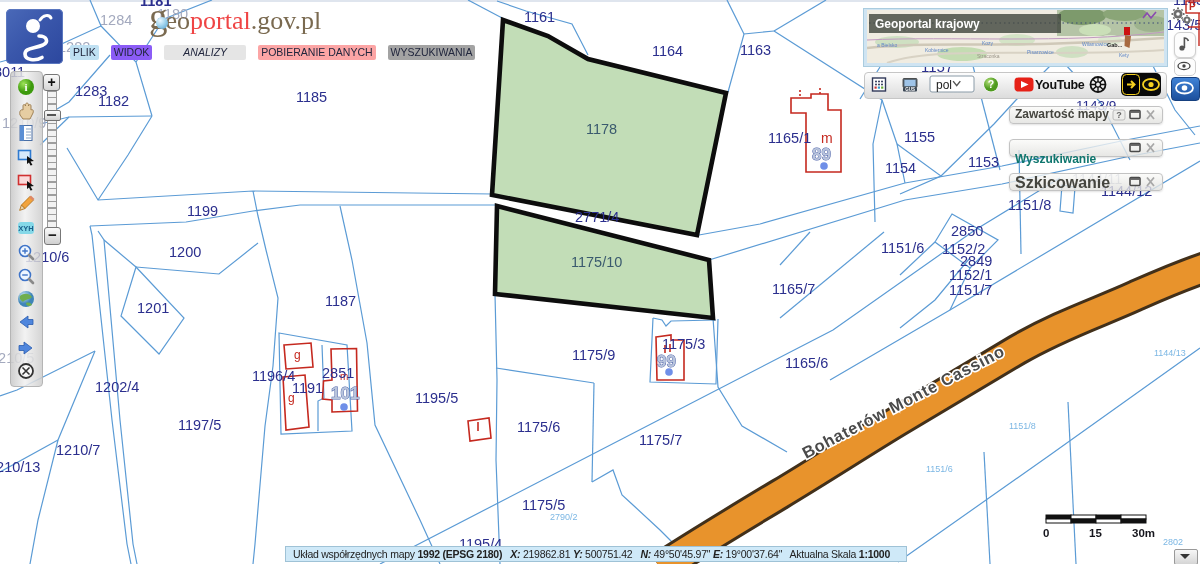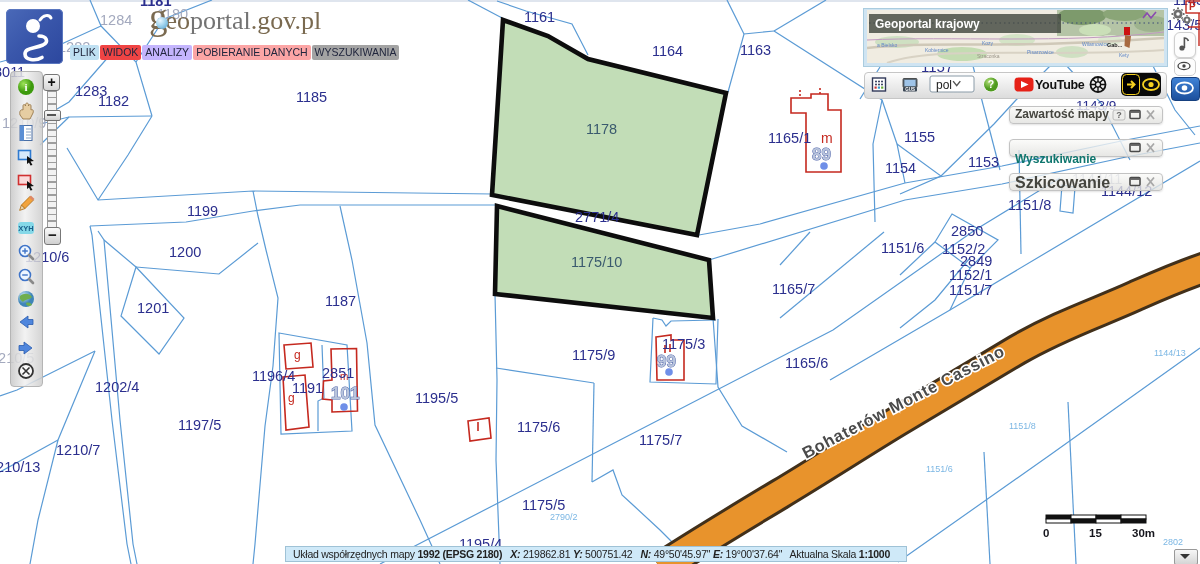--- a/index.html
+++ b/index.html
@@ -197,31 +197,31 @@
 
 <div class="abs" style="left:6px;top:9px;width:57px;height:55px;border-radius:5px;background:linear-gradient(135deg,#4a69b8 0%,#3a57ab 45%,#2c479e 100%);box-shadow:inset 0 0 0 1px #5a77c0;"></div>
 <svg class="abs" style="left:6px;top:9px" width="57" height="55" viewBox="0 0 57 55">
   <g fill="none" stroke="#fff" stroke-linecap="round">
     <circle cx="27" cy="17" r="7" fill="#fff" stroke="none"></circle>
     <path d="M34,11 C37,6 43,5 45,9" stroke-width="3"></path>
     <path d="M33,27 C41,27 43,33 37,36 C27,40 19,39 19,45 C19,51 29,52.5 36,48.5" stroke-width="3.6"></path>
   </g>
 </svg>
 
-<div class="abs" style="left:149px;top:4px;font-family:'Liberation Serif',serif;font-size:26px;color:#7a6a50;white-space:nowrap;"><span style="font-size:37px;line-height:25px;">g</span><span style="position:relative;left:-2px;">eo</span><span style="color:#737373;position:relative;left:-2px;">portal</span><span style="position:relative;left:-2px;">.gov.pl</span></div>
+<div class="abs" style="left:149px;top:4px;font-family:'Liberation Serif',serif;font-size:26px;color:#7a6a50;white-space:nowrap;"><span style="font-size:37px;line-height:25px;">g</span><span style="position:relative;left:-2px;">eo</span><span style="color:#ef4444;position:relative;left:-2px;">portal</span><span style="position:relative;left:-2px;">.gov.pl</span></div>
 
 <div class="abs" style="left:156px;top:17px;width:12px;height:12px;border-radius:50%;background:radial-gradient(circle at 35% 30%,#eaf7ff 0%,#a8d8f0 40%,#4e9ecf 100%);"></div>
 
-<div class="abs" style="left:70px;top:44.5px;height:15px;display:flex;gap:1px;font-size:10.5px;color:#21263d;">
+<div class="abs" style="left:70px;top:44.5px;height:15px;display:flex;gap:12px;font-size:10.5px;color:#21263d;">
 
   <div style="background:#bfe0f2;border-radius:2px;padding:0 3px;line-height:15px;">PLIK</div>
 
-  <div style="background:#ef4444;border-radius:2px;padding:0 3px;line-height:15px;">WIDOK</div>
-
-  <div style="background:#c4b5fd;border-radius:2px;padding:0 3px;line-height:15px;">ANALIZY</div>
+  <div style="background:#8b5cf6;border-radius:2px;padding:0 3px;line-height:15px;">WIDOK</div>
+
+  <div style="background:#e5e5e5;border-radius:2px;padding:0 19px;line-height:15px;font-style:italic;">ANALIZY</div>
 
   <div style="background:#fca5a5;border-radius:2px;padding:0 3px;line-height:15px;">POBIERANIE DANYCH</div>
 
   <div style="background:#a3a3a3;border-radius:2px;padding:0 3px;line-height:15px;">WYSZUKIWANIA</div>
 </div>
 
 <div class="abs" style="left:10px;top:71px;width:31px;height:314px;background:linear-gradient(90deg,rgba(200,200,200,.85),rgba(240,240,240,.85) 45%,rgba(205,205,205,.85));border:1px solid #b5b5b5;border-radius:4px;"></div>
 
 <svg class="abs" style="left:10px;top:71px" width="32" height="314" viewBox="0 0 32 314">
   <defs>

